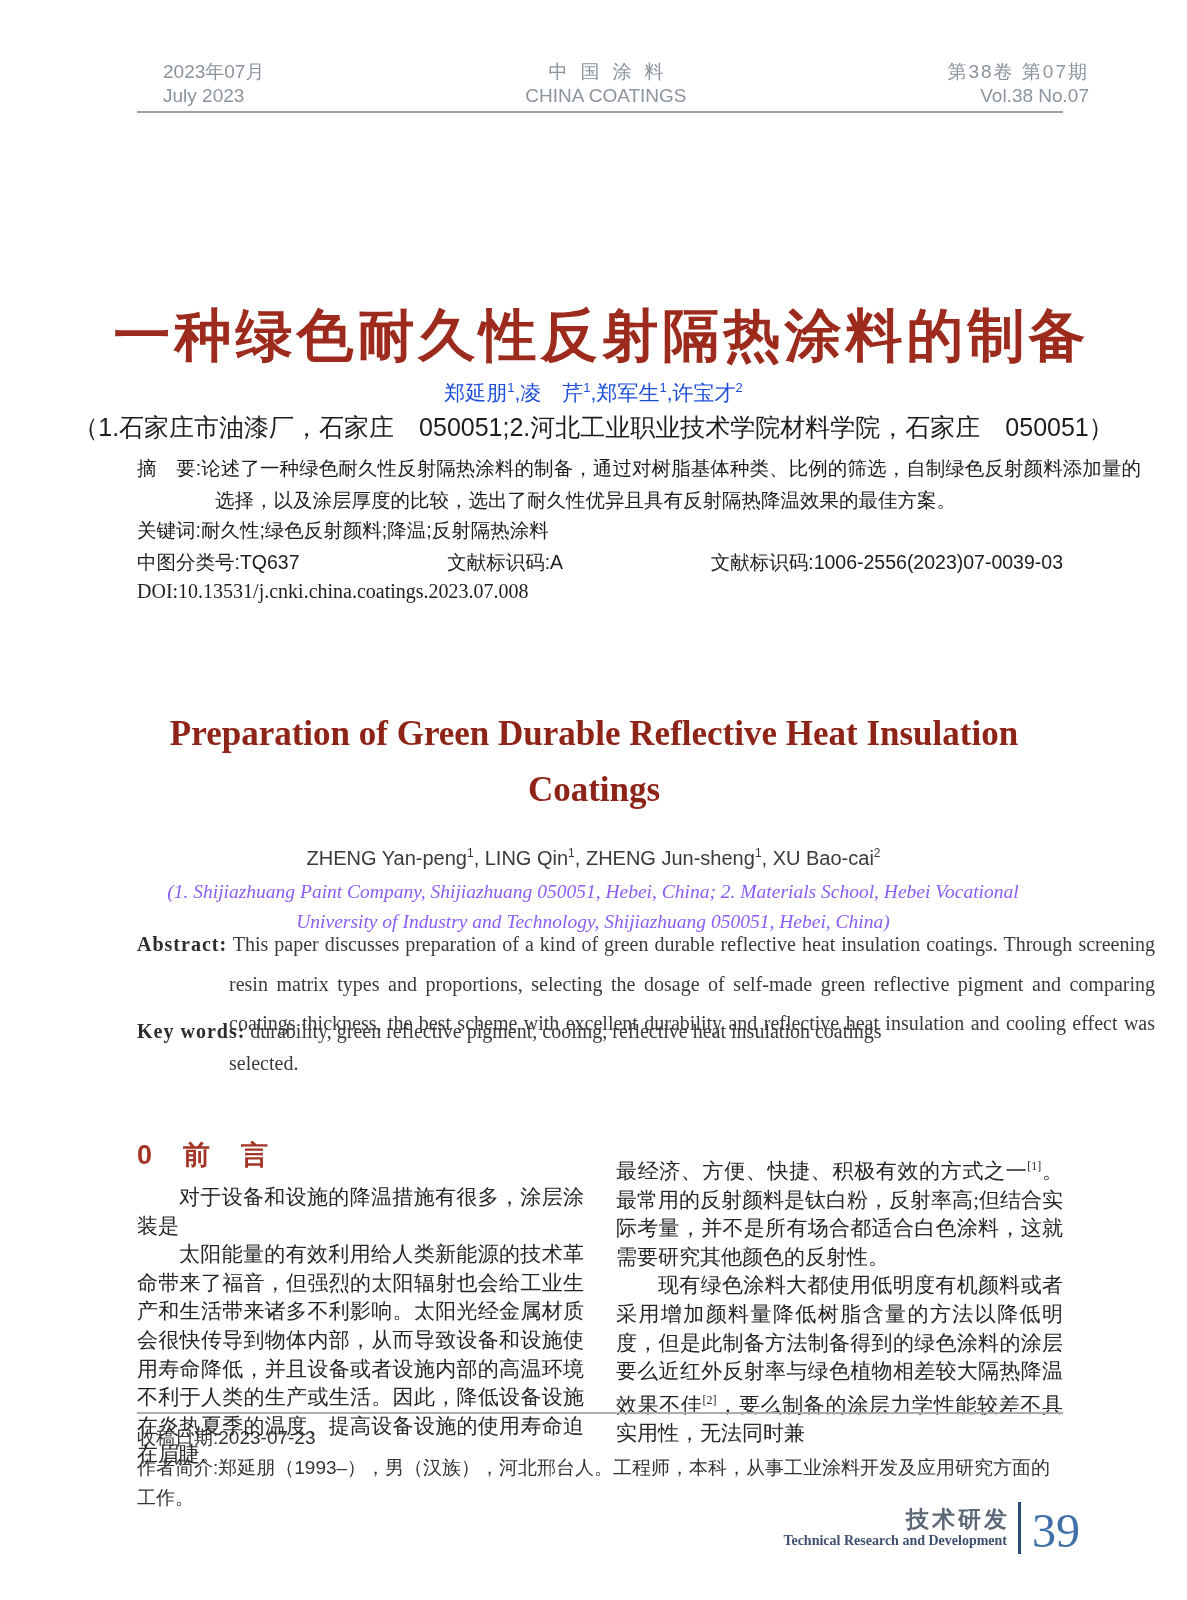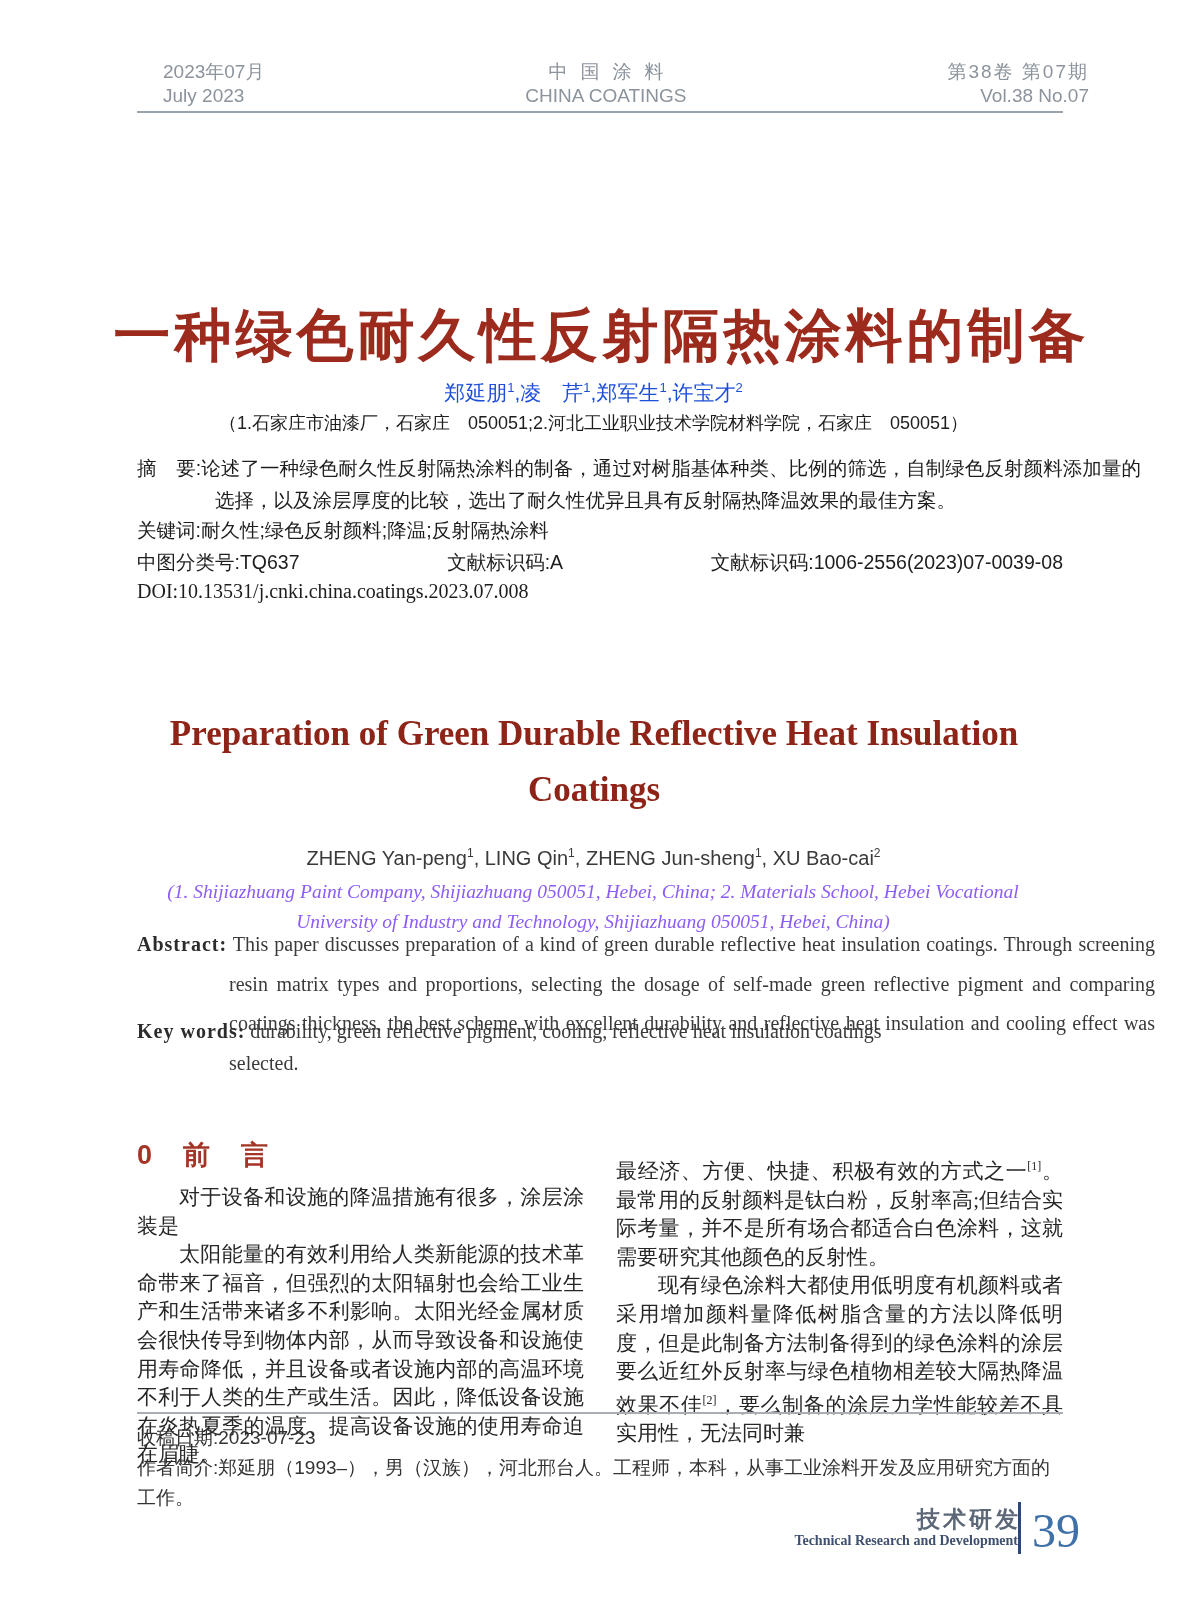--- a/index.html
+++ b/index.html
@@ -40,21 +40,21 @@
     position:absolute;left:0;width:1187px;top:379px;
     text-align:center;
     font-family:"Liberation Sans",sans-serif;
     font-size:21px;color:#1d4ed8;
   }
   .cn-authors sup{font-size:13px;}
   .cn-affil{
     position:absolute;left:0;width:1187px;top:411px;
     text-align:center;
     font-family:"Liberation Sans",sans-serif;
-    font-size:18px;color:#1d1d1d;
+    font-size:25px;color:#1d1d1d;
   }
   
   .abs-block{
     position:absolute;left:137px;width:926px;top:452px;
     font-family:"Liberation Sans",sans-serif;
     font-size:19.5px;line-height:32px;color:#1d1d1d;
     text-align:justify;
     padding-left:78px;text-indent:-78px;
   }
   .keywords{
@@ -135,21 +135,21 @@
   .footnote{
     position:absolute;left:137px;width:926px;top:1423px;
     font-family:"Liberation Sans",sans-serif;
     font-size:19px;line-height:30px;color:#333;
   }
   
   .page-footer{
     position:absolute;right:107px;top:1497px;
     display:flex;align-items:center;
   }
-  .sec-names{text-align:right;margin-right:0;}
+  .sec-names{text-align:right;margin-right:11px;}
   .sec-names .cn{
     font-family:"Liberation Sans",sans-serif;font-weight:700;
     font-size:23px;line-height:26px;color:#5c6877;letter-spacing:3px;margin-right:-3px;
   }
   .sec-names .en{
     font-family:"Liberation Serif",serif;font-weight:700;
     font-size:14px;line-height:18px;color:#3e506e;
   }
   .vbar{width:3px;height:52px;background:#2c4a70;}
   .pagenum{
@@ -182,21 +182,21 @@
   <div class="cn-authors">郑延朋<sup>1</sup>,凌　芹<sup>1</sup>,郑军生<sup>1</sup>,许宝才<sup>2</sup></div>
   <div class="cn-affil">（1.石家庄市油漆厂，石家庄　050051;2.河北工业职业技术学院材料学院，石家庄　050051）</div>
 
   <div class="abs-block"><span class="lbl">摘　要:</span><span>论述了一种绿色耐久性反射隔热涂料的制备，通过对树脂基体种类、比例的筛选，自制绿色反射颜料添加量的选择，以及涂层厚度的比较，选出了耐久性优异且具有反射隔热降温效果的最佳方案。</span></div>
 
   <div class="keywords"><span>关键词:</span><span>耐久性;绿色反射颜料;降温;反射隔热涂料</span></div>
 
   <div class="meta-row">
     <span><span>中图分类号:</span><span>TQ637</span></span>
     <span><span>文献标识码:</span><span>A</span></span>
-    <span><span>文献标识码:</span><span>1006-2556(2023)07-0039-08</span></span>
+    <span><span>文献标识码:</span><span>1006-2556(2023)07-0039-03</span></span>
   </div>
 
   <div class="doi">DOI:10.13531/j.cnki.china.coatings.2023.07.008</div>
 
   <h2 class="en-title">Preparation of Green Durable Reflective Heat Insulation Coatings</h2>
   <div class="en-authors">ZHENG Yan-peng<sup>1</sup>, LING Qin<sup>1</sup>, ZHENG Jun-sheng<sup>1</sup>, XU Bao-cai<sup>2</sup></div>
   <div class="en-affil">(1. Shijiazhuang Paint Company, Shijiazhuang 050051, Hebei, China; 2. Materials School, Hebei Vocational University of Industry and Technology, Shijiazhuang 050051, Hebei, China)</div>
 
   <div class="en-abs"><span class="lbl">Abstract:</span>
     <span>This paper discusses preparation of a kind of green durable reflective heat insulation coatings. Through screening resin matrix types and proportions, selecting the dosage of self-made green reflective pigment and comparing coatings thickness, the best scheme with excellent durability and reflective heat insulation and cooling effect was selected.</span></div>

